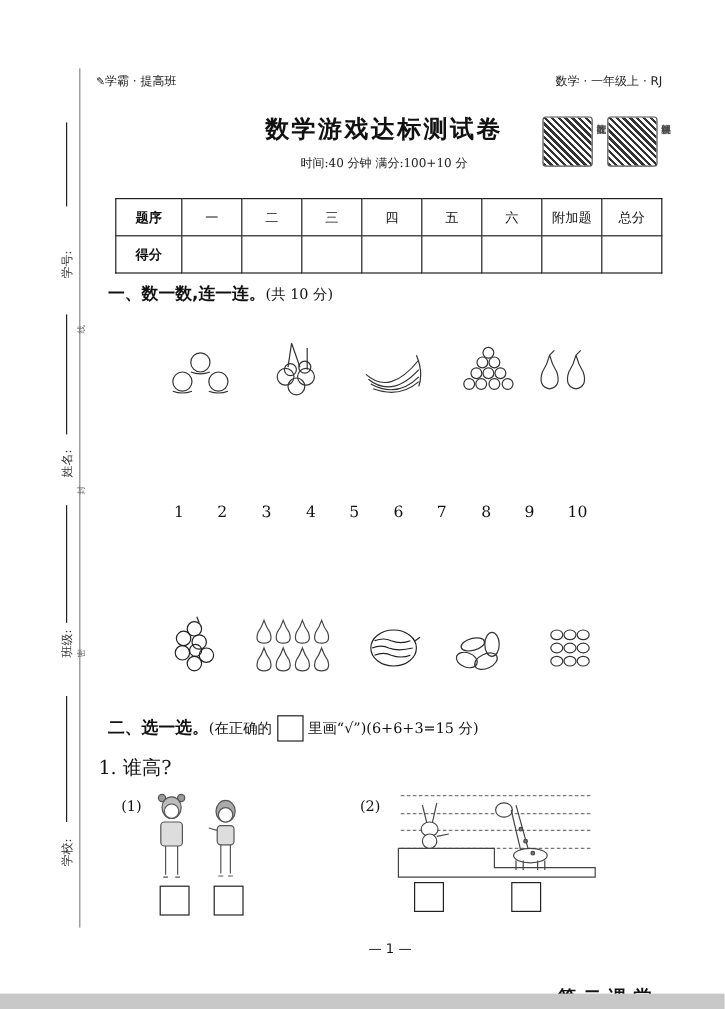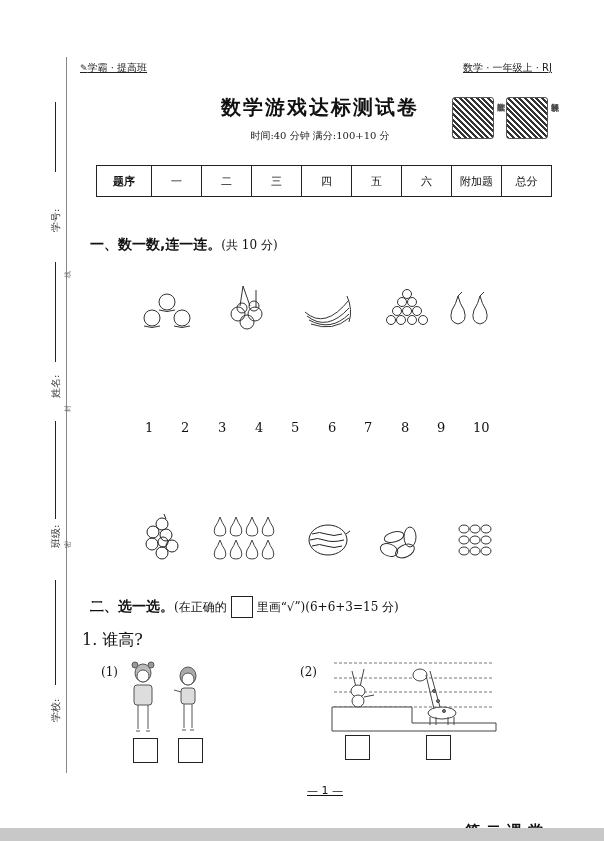--- a/index.html
+++ b/index.html
@@ -1,19 +1,19 @@
 <!DOCTYPE html>
 <html><head>
 <meta charset="utf-8">
 <style>
   html, body { margin:0; padding:0; }
   body { width:604px; height:841px; background:#fff; position:relative; overflow:hidden;
          font-family:"DejaVu Serif", serif; color:#111; }
   .abs { position:absolute; }
-  .sans { font-family:"DejaVu Sans", "Liberation Sans", sans-serif;text-decoration:underline; }
+  .sans { font-family:"DejaVu Sans", "Liberation Sans", sans-serif; }
   .serif { font-family:"DejaVu Serif", "Liberation Serif", serif; }
 
   
   .margin-line { left:66px; top:57px; width:0; height:716px; border-left:1px solid #888; }
   .side-label { font-size:10px; color:#333; transform:rotate(-90deg); transform-origin:left top; white-space:nowrap; }
   .side-blank { width:1px; background:#222; }
   .side-mark { font-size:7px; color:#666; transform:rotate(-90deg); transform-origin:left top; }
 
   .header-left { left:80px; top:61px; font-size:10px; color:#222; }
   .header-right { right:52px; top:61px; font-size:10px; color:#222; }
@@ -83,20 +83,31 @@
     <td class="hd">题序</td>
     <td class="c">一</td>
     <td class="c">二</td>
     <td class="c">三</td>
     <td class="c">四</td>
     <td class="c">五</td>
     <td class="c">六</td>
     <td class="c">附加题</td>
     <td class="c">总分</td>
   </tr>
+  <tr>
+    <td class="hd">得分</td>
+    <td class="c"></td>
+    <td class="c"></td>
+    <td class="c"></td>
+    <td class="c"></td>
+    <td class="c"></td>
+    <td class="c"></td>
+    <td class="c"></td>
+    <td class="c"></td>
+  </tr>
 </tbody>
   </table>
 
 <div class="abs sec" style="left:80px;top:236px;">
   <span>一、数一数,连一连。</span><small>(共 10 分)</small>
 </div>
 
 <div class="abs fruit" style="left:140px;top:290px;">
   <svg width="54" height="40" viewBox="0 0 54 40" fill="none" stroke="#333" stroke-width="1">
     <ellipse cx="27" cy="12" rx="8" ry="8"></ellipse>

